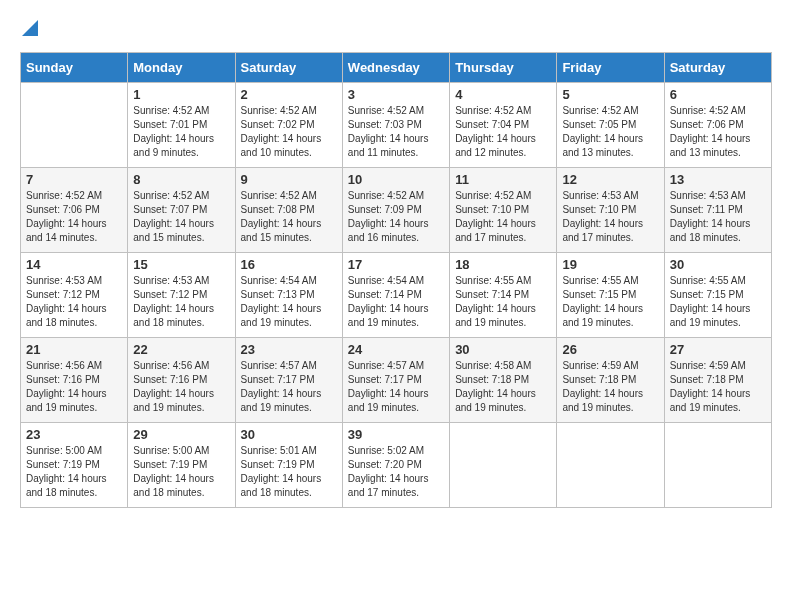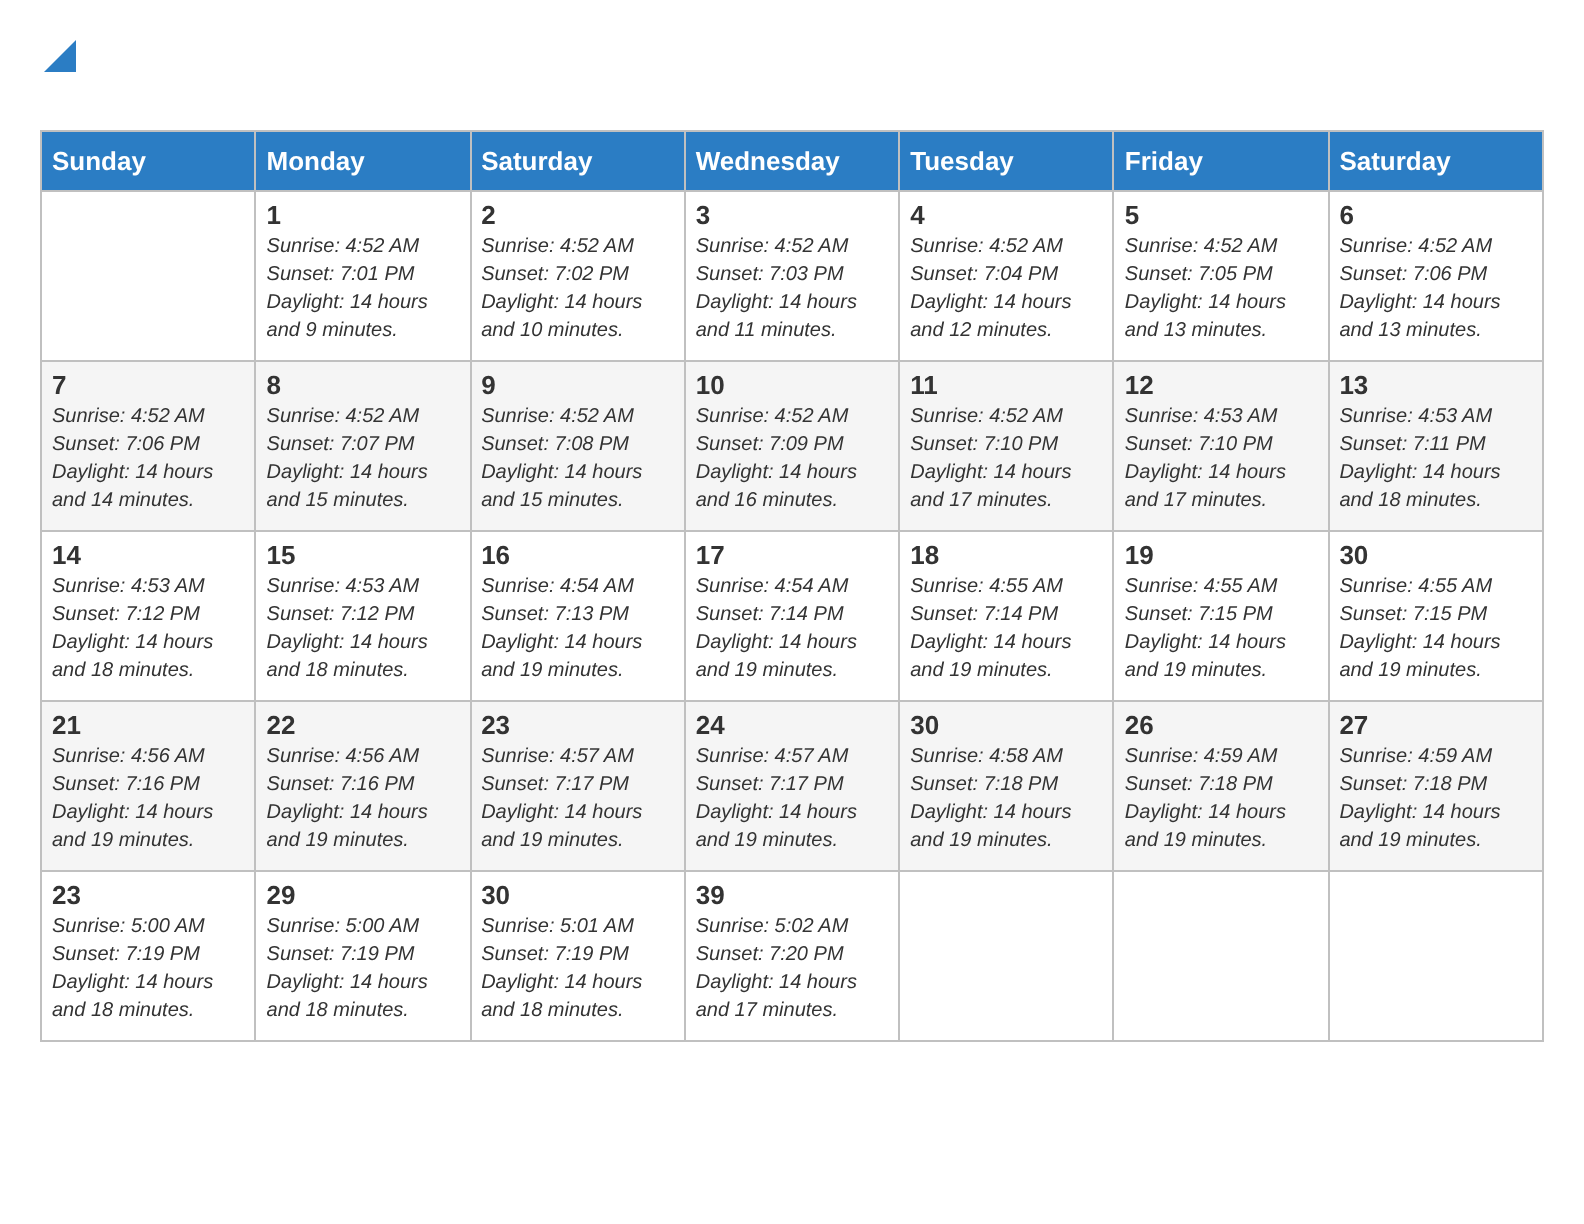--- a/index.html
+++ b/index.html
@@ -47,21 +47,21 @@
       line-height: 1.1;
     }
     .title-location {
       font-size: 16px;
       color: #555;
       margin-top: 4px;
     }
     .calendar {
       width: 100%;
       border-collapse: collapse;
-      margin-top: 24px;
+      margin-top: 12px;
     }
     .calendar th {
       background-color: #2b7dc4;
       color: #fff;
       font-size: 13px;
       font-weight: bold;
       padding: 7px 5px;
       text-align: left;
       border: 1px solid #c0c0c0;
     }
@@ -81,21 +81,20 @@
     .day-num {
       font-size: 13px;
       font-weight: bold;
       margin-bottom: 2px;
       display: block;
     }
     .day-info {
       font-size: 10px;
       color: #333;
       line-height: 1.4;
-      font-style: italic;
     }
     .row-alt td {
       background-color: #f5f5f5;
     }
   </style>
 </head>
 <body>
 
 <div class="header">
   <div class="logo">
@@ -115,21 +114,21 @@
   </div>
 </div>
 
 <table class="calendar">
   <thead>
     <tr>
     <th>Sunday</th>
         <th>Monday</th>
         <th>Saturday</th>
         <th>Wednesday</th>
-        <th>Tuesday</th>
+        <th>Thursday</th>
         <th>Friday</th>
         <th>Saturday</th>
       </tr>
   </thead>
   <tbody id="calendar-body">
   <tr>
         <td class="empty"></td>
         <td>
           <span class="day-num">1</span>
           <div class="day-info">Sunrise: 4:52 AM<br>Sunset: 7:01 PM<br>Daylight: 14 hours and 9 minutes.</div>

